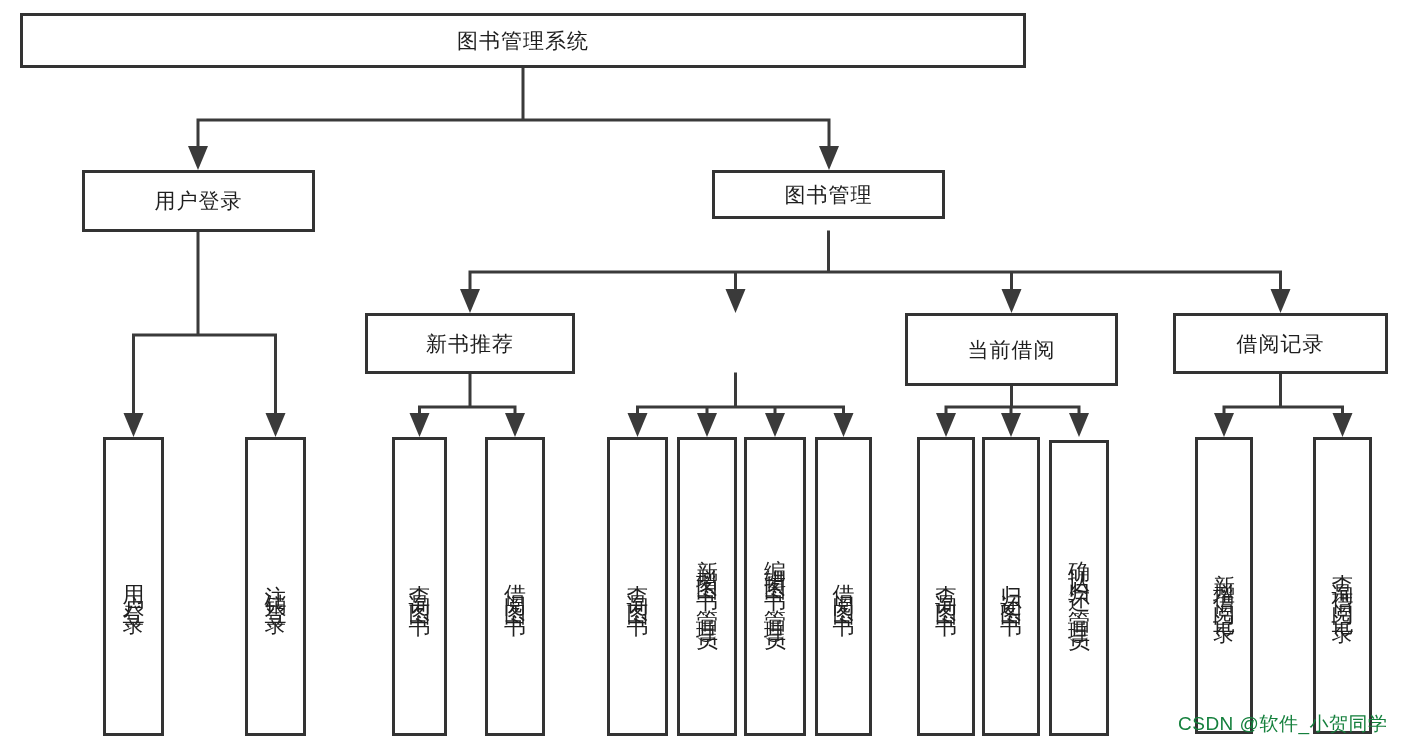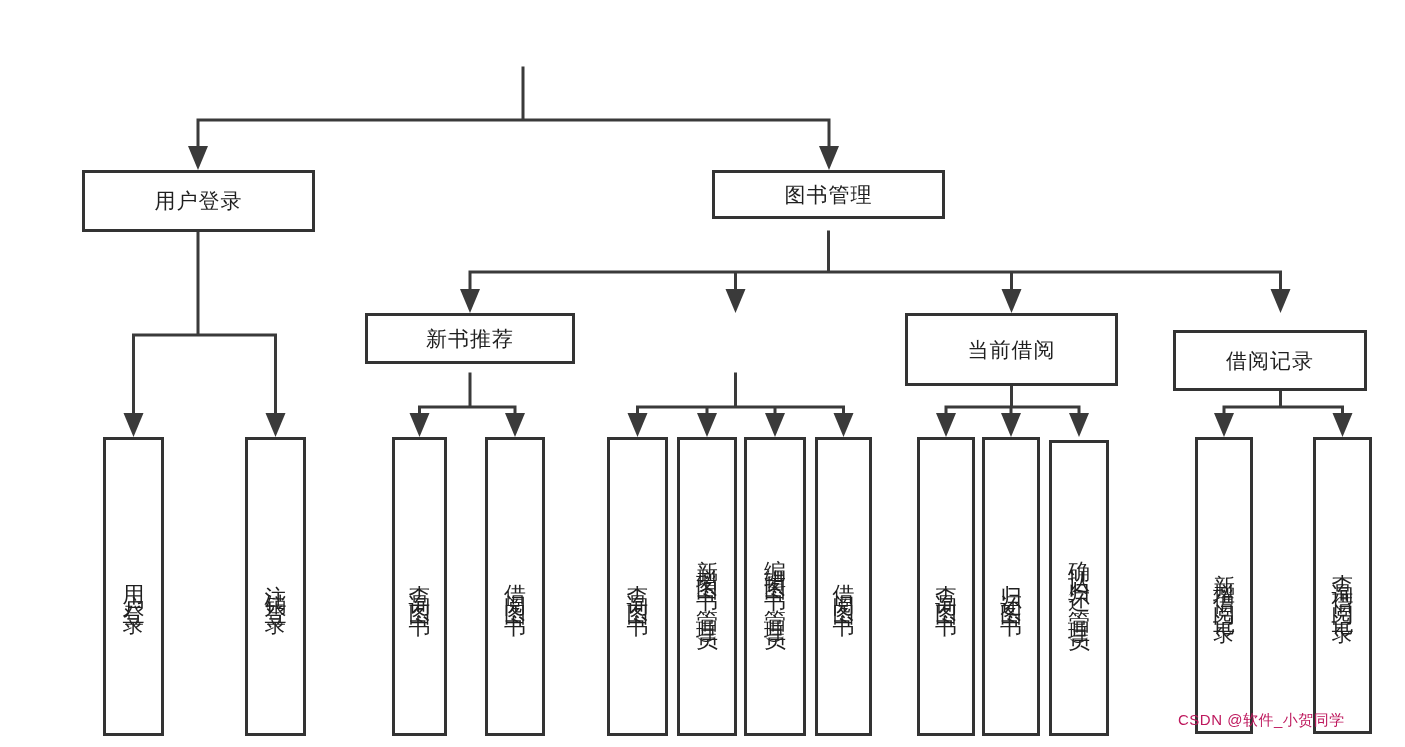--- a/index.html
+++ b/index.html
@@ -16,21 +16,21 @@
     border:3px solid #333333; color:#1f1f1f; z-index:2;
     display:flex; align-items:center; justify-content:center;
     font-size:21px; letter-spacing:1px;
   }
   .leaf span {
     writing-mode:vertical-rl; text-orientation:mixed;
     font-size:22px; letter-spacing:10px; line-height:1;
   }
   #watermark {
     position:absolute; left:1178px; top:711px; z-index:6;
-    font-size:15px; color:#be185d; letter-spacing:0.5px; white-space:nowrap;text-align:right;
+    font-size:19px; color:#15803d; letter-spacing:0.5px; white-space:nowrap;text-align:right;
   }
 </style>
 </head>
 <body>
 
 <div id="canvas">
 
   <svg id="wires" width="1405" height="747" viewBox="0 0 1405 747">
     <g>
       <path d="M523 68 V120 M198 120 H829 M198 120 V146 M829 120 V146"></path>
@@ -67,35 +67,38 @@
       <polygon points="1001,413 1021,413 1011,437"></polygon>
       <polygon points="1069,413 1089,413 1079,437"></polygon>
     </g>
     <g>
       <path d="M1280.5 374 V407 M1224 407 H1342.5 M1224 407 V413 M1342.5 407 V413"></path>
       <polygon points="1214,413 1234,413 1224,437"></polygon>
       <polygon points="1332.5,413 1352.5,413 1342.5,437"></polygon>
     </g>
   </svg>
 
+  <div class="node" style="left:20px;top:13px;width:1006px;height:55px">
+    <span>图书管理系统</span>
+  </div>
 
   <div class="node" style="left:82px;top:170px;width:233px;height:62px">
     <span>用户登录</span>
   </div>
   <div class="node" style="left:712px;top:170px;width:233px;height:49px">
     <span>图书管理</span>
   </div>
 
-  <div class="node" style="left:365px;top:313px;width:210px;height:51px">
+  <div class="node" style="left:365px;top:313px;width:210px;height:61px">
     <span>新书推荐</span>
   </div>
   <div class="node" style="left:905px;top:313px;width:213px;height:73px">
     <span>当前借阅</span>
   </div>
-  <div class="node" style="left:1173px;top:330px;width:194px;height:61px">
+  <div class="node" style="left:1173px;top:313px;width:215px;height:61px">
     <span>借阅记录</span>
   </div>
 
   <div class="node leaf" style="left:103px;top:437px;width:61px;height:299px">
     <span>用户登录</span>
   </div>
   <div class="node leaf" style="left:245px;top:437px;width:61px;height:299px">
     <span>注销登录</span>
   </div>
 

